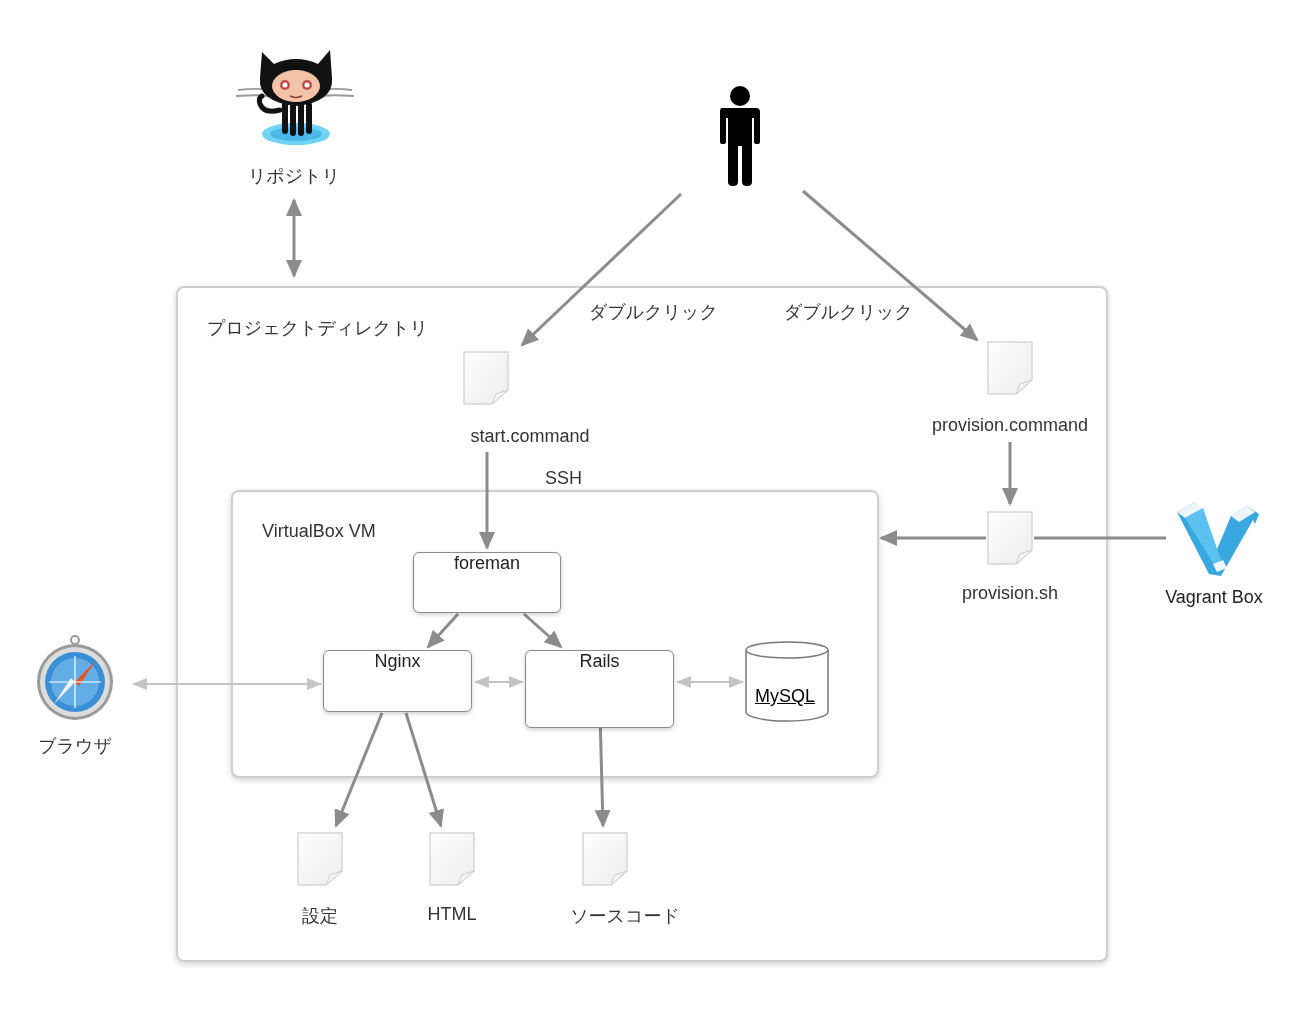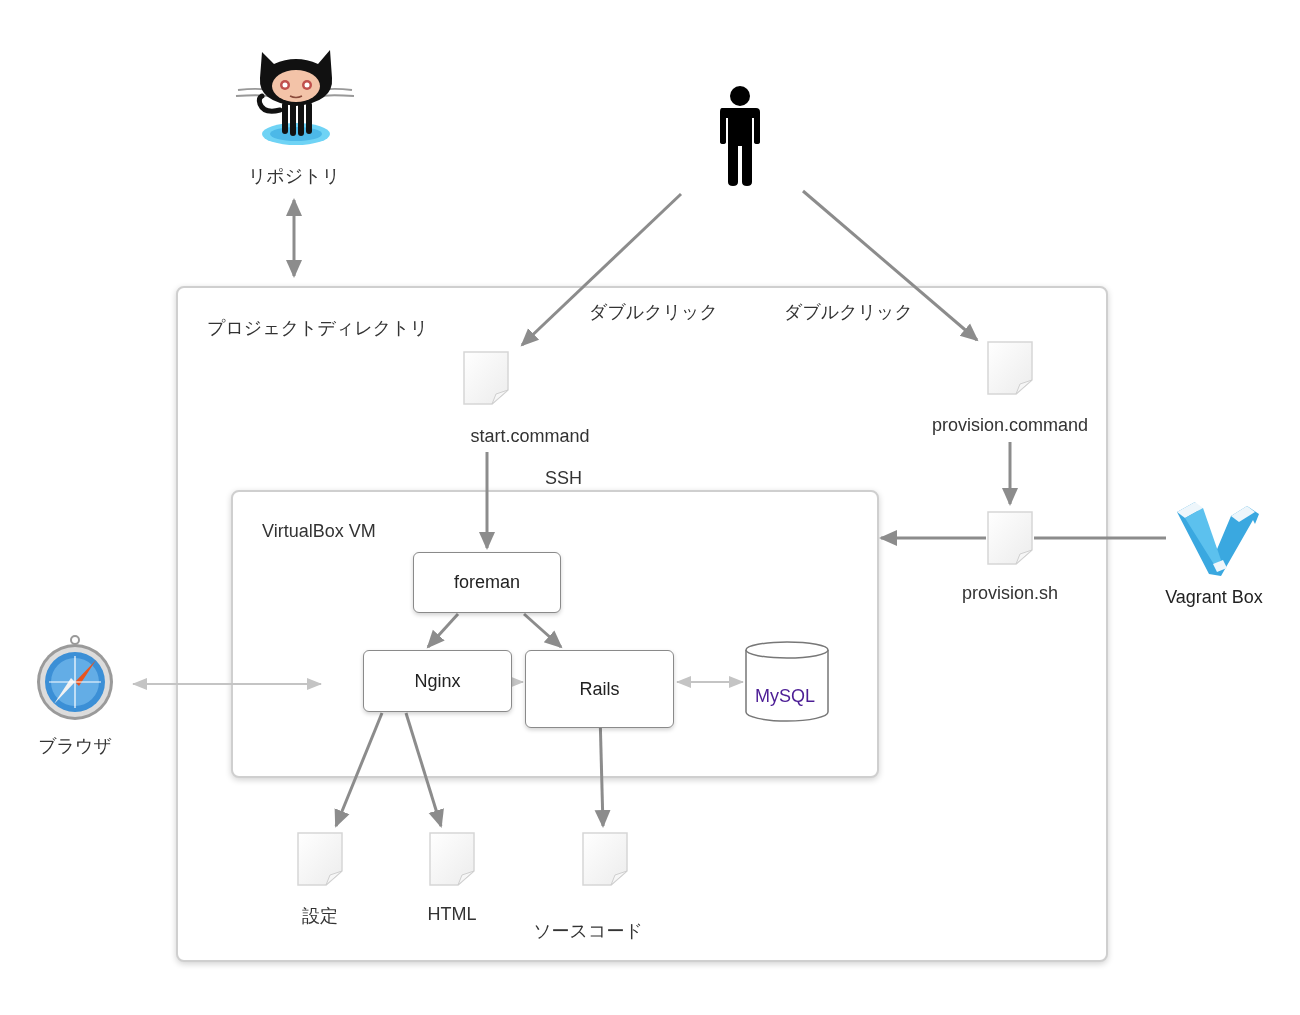--- a/index.html
+++ b/index.html
@@ -4,21 +4,21 @@
 <style>
   html, body { margin:0; padding:0; background:#ffffff; }
   body { width:1300px; height:1015px; position:relative; overflow:hidden;
          font-family:"Liberation Sans", "DejaVu Sans", sans-serif; color:#222; }
   #edges { position:absolute; left:0; top:0; width:1300px; height:1015px; }
   .group-box { position:absolute; background:#fff; border:2px solid #cfcfcf; border-radius:8px;
                box-shadow: 0 2px 6px rgba(0,0,0,0.18); box-sizing:border-box; }
   .label { position:absolute; font-size:18px; color:#333; white-space:nowrap; }
   .label.c { transform:translateX(-50%); text-align:center; }
   .node { position:absolute; background:#fff; border:1.5px solid #8a8a8a; border-radius:6px;
-          box-shadow: 0 2px 4px rgba(0,0,0,0.18); display:flex; align-items:center; justify-content:center;
+          box-shadow: 0 2px 4px rgba(0,0,0,0.18); display:flex; align-items:flex-start; justify-content:center;
           font-size:18px; color:#222; box-sizing:border-box; }
   .doc { position:absolute; width:48px; height:56px; }
   .icon-svg { position:absolute; }
 </style>
 </head>
 <body>
 
 <div class="group-box" style="left:176px; top:286px; width:932px; height:676px;"></div>
 <div class="label" style="left:207px; top:316px;">プロジェクトディレクトリ</div>
 
@@ -152,42 +152,42 @@
 <div class="label c" style="left:320px; top:904px;">設定</div>
 
 <svg class="doc" style="left:428px; top:831px;" viewBox="0 0 48 56">
     <use href="#docshape"></use>
   </svg>
 <div class="label c" style="left:452px; top:904px;">HTML</div>
 
 <svg class="doc" style="left:581px; top:831px;" viewBox="0 0 48 56">
     <use href="#docshape"></use>
   </svg>
-<div class="label c" style="left:588px; top:904px;margin-top:15px;">ソースコード</div>
+<div class="label c" style="left:625px; top:904px;">ソースコード</div>
 
 <svg width="0" height="0" style="position:absolute">
   <defs>
     <linearGradient id="docg" x1="0" y1="0" x2="1" y2="1">
       <stop offset="0" stop-color="#ffffff"></stop>
         <stop offset="1" stop-color="#ececec"></stop>
     </linearGradient>
     <g id="docshape">
       <path d="M2,2 L46,2 L46,40 L30,54 L2,54 Z" fill="url(#docg)" stroke="#d6d6d6" stroke-width="1.5"></path>
       <path d="M46,40 L34,44 L30,54 Z" fill="#f6f6f6" stroke="#cfcfcf" stroke-width="1"></path>
     </g>
   </defs>
 </svg>
 
 <div class="node" style="left:413px; top:552px; width:148px; height:61px;">
   <span>foreman</span>
 </div>
-<div class="node" style="left:323px; top:650px; width:149px; height:62px;margin-left:40px;">
+<div class="node" style="left:323px; top:650px; width:149px; height:62px;">
   <span>Nginx</span>
 </div>
 <div class="node" style="left:525px; top:650px; width:149px; height:78px;">
   <span>Rails</span>
 </div>
 
 <svg class="icon-svg" style="left:744px; top:640px;" width="86" height="84" viewBox="0 0 86 84">
   <path d="M2,10 L2,72 A41,9 0 0 0 84,72 L84,10" fill="#fff" stroke="#777" stroke-width="1.5"></path>
   <ellipse cx="43" cy="10" rx="41" ry="8" fill="#fff" stroke="#777" stroke-width="1.5"></ellipse>
 </svg>
-<div class="label c" style="left:785px; top:686px; color:#4c1d95;">MySQL</div>
+<div class="label c" style="left:785px; top:686px; color:#000000;text-decoration:underline;">MySQL</div>
 
 </body></html>

